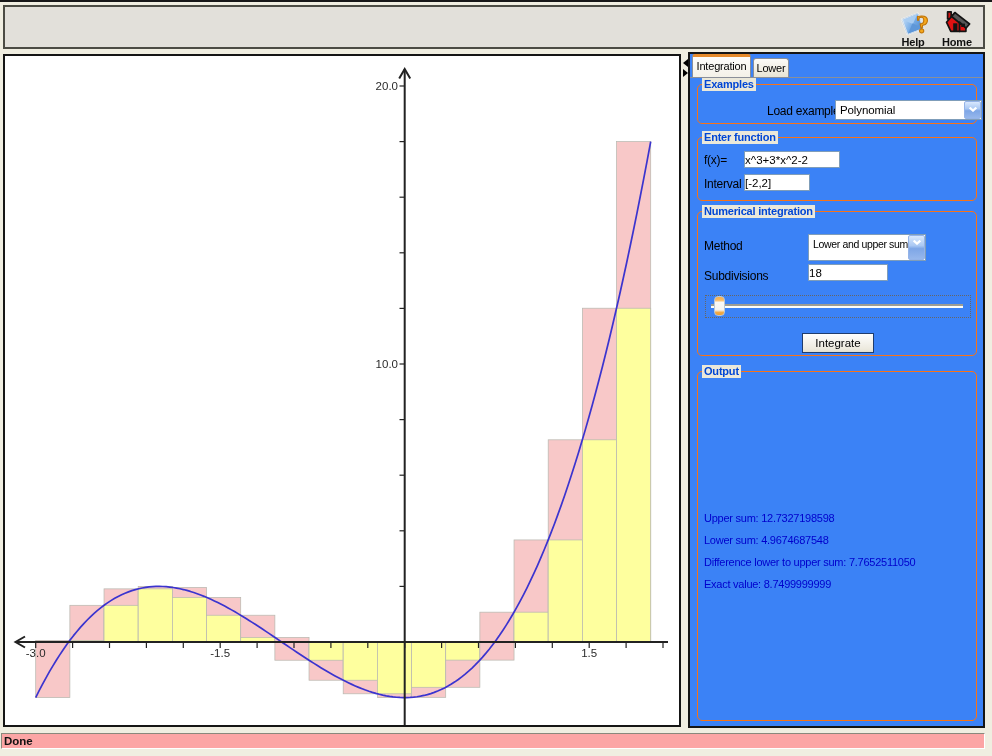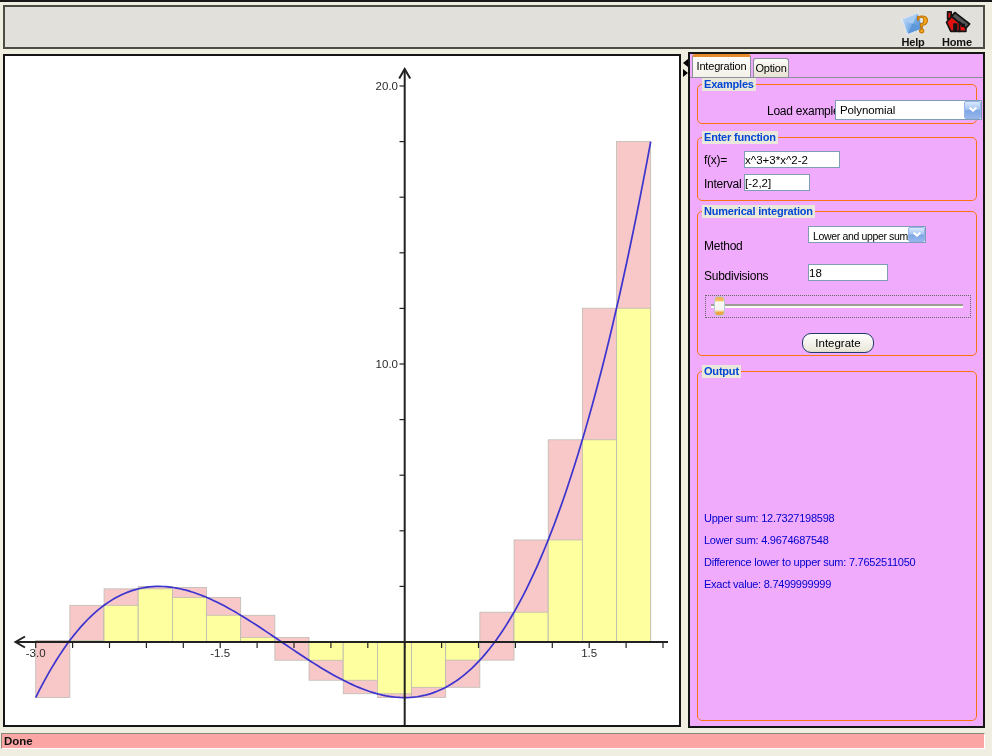--- a/index.html
+++ b/index.html
@@ -10,21 +10,21 @@
 
 #topline{left:0;top:0;width:992px;height:2px;background:#181818;}
 
 #toolbar{left:3px;top:5px;width:982px;height:44px;border:2px solid #4c4c44;background:#e2e0da;}
 .icolabel{position:absolute;font-size:11px;font-weight:bold;color:#111;letter-spacing:-0.2px;}
 
 #graph{left:3px;top:54px;width:678px;height:673px;border:2px solid #151515;background:#fff;}
 
 .tri{position:absolute;width:0;height:0;}
 
-#rpanel{left:688px;top:52px;width:297px;height:676px;border:2px solid #151515;background:#f0abfc;}
+#rpanel{left:688px;top:52px;width:297px;height:676px;border:2px solid #151515;background:#3b82f6;}
 .tab{position:absolute;border:1px solid #8a8f99;border-bottom:none;border-radius:3px 3px 0 0;
   font-size:11px;letter-spacing:-0.2px;color:#000;text-align:center;}
 #tabline{position:absolute;left:0px;top:23px;width:293px;height:1px;background:#8a8f99;}
 .group{position:absolute;border:1px solid #f97316;border-radius:5px;}
 .gtitle{position:absolute;top:-7px;left:4px;background:#eae8da;padding:0 2px;
   color:#0046d5;font-weight:bold;font-size:11px;line-height:13px;letter-spacing:-0.2px;white-space:nowrap;}
 .lbl{position:absolute;font-size:12px;color:#000;letter-spacing:-0.25px;white-space:nowrap;}
 .field{position:absolute;background:#fff;border:1px solid #7f9db9;font-size:11.5px;
   color:#000;padding:1px 0 0 0;line-height:15px;}
 .combo{position:absolute;background:#fff;border:1px solid #7f9db9;}
@@ -146,21 +146,21 @@
 <text x="589.2" y="656" text-anchor="middle" font-family="Liberation Sans, sans-serif" font-size="11.5" fill="#2b2b2b">1.5</text>
 <text x="398" y="89.0" text-anchor="end" font-family="Liberation Sans, sans-serif" font-size="11.5" fill="#2b2b2b">20.0</text>
 <text x="398" y="367.0" text-anchor="end" font-family="Liberation Sans, sans-serif" font-size="11.5" fill="#2b2b2b">10.0</text>
 </svg></div>
 
 <div class="tri" style="left:683px;top:59px;border-top:4px solid transparent;border-bottom:4px solid transparent;border-right:5px solid #000;"></div>
 <div class="tri" style="left:683px;top:69px;border-top:4px solid transparent;border-bottom:4px solid transparent;border-left:5px solid #000;"></div>
 
 <div class="abs" id="rpanel">
   <div class="tab" style="left:2px;top:0px;width:59px;height:23px;background:linear-gradient(#fdfdfb,#f3f1e8);border-top:3px solid #e68b2c;line-height:19px;z-index:3;">Integration</div>
-  <div class="tab" style="left:63px;top:4px;width:36px;height:19px;background:linear-gradient(#fcfbf7,#e8e4d4);line-height:18px;z-index:2;">Option</div>
+  <div class="tab" style="left:63px;top:4px;width:36px;height:19px;background:linear-gradient(#fcfbf7,#e8e4d4);line-height:18px;z-index:2;">Lower</div>
   <div id="tabline"></div>
 
   <div class="group" style="left:7px;top:30px;width:280px;height:40px;">
     <div class="gtitle">Examples</div>
     <div class="lbl" style="left:69px;top:19px;">Load example</div>
     <div class="combo" style="left:137px;top:15px;width:147px;height:20px;text-align:right;">
       <div class="txt">Polynomial</div>
       <div class="btn">
           <svg class="chev" viewBox="0 0 8 5">
             <path d="M0.7 0.6 L4 3.6 L7.3 0.6" fill="none" stroke="#fff" stroke-width="2.2"></path>
@@ -173,38 +173,38 @@
     <div class="gtitle">Enter function</div>
     <div class="lbl" style="left:6px;top:15px;">f(x)=</div>
     <div class="field" style="left:46px;top:13px;width:96px;height:17px;">x^3+3*x^2-2</div>
     <div class="lbl" style="left:6px;top:39px;">Interval</div>
     <div class="field" style="left:46px;top:36px;width:66px;height:17px;">[-2,2]</div>
   </div>
 
   <div class="group" style="left:7px;top:157px;width:280px;height:145px;">
     <div class="gtitle">Numerical integration</div>
     <div class="lbl" style="left:6px;top:27px;">Method</div>
-    <div class="combo" style="left:110px;top:14px;width:118px;height:17px;">
+    <div class="combo" style="left:110px;top:22px;width:118px;height:27px;">
       <div class="txt" style="font-size:10.5px;letter-spacing:-0.35px;">Lower and upper sum</div>
       <div class="btn">
           <svg class="chev" style="top:4px" viewBox="0 0 8 5">
             <path d="M0.7 0.6 L4 3.6 L7.3 0.6" fill="none" stroke="#fff" stroke-width="2.2"></path>
           </svg>
         </div>
     </div>
     <div class="lbl" style="left:6px;top:57px;">Subdivisions</div>
     <div class="field" style="left:110px;top:52px;width:80px;height:17px;">18</div>
 
     <div style="position:absolute;left:7px;top:83px;width:266px;height:23px;border:1px dotted #666;">
       <div style="position:absolute;left:5px;top:8px;width:252px;height:4px;background:#fdfdf8;border-top:2px solid #9c9c94;"></div>
       <div style="position:absolute;left:8px;top:0px;width:11px;height:20px;border-radius:4px;border:1px solid #b8c7d8;
         background:linear-gradient(to bottom,#f6af4e 0%,#f8bb66 18%,#faf9f6 30%,#f5f4ef 72%,#f2a944 86%,#ec9f38 100%);"></div>
     </div>
 
-    <div style="position:absolute;left:104px;top:121px;width:72px;height:20px;border:1px solid #1f3c6d;border-radius:9px;
+    <div style="position:absolute;left:104px;top:121px;width:72px;height:20px;border:1px solid #1f3c6d;border-radius:0;
       background:linear-gradient(#fefefe,#ece9dd 85%,#e0dccc);font-size:11.5px;text-align:center;line-height:19px;color:#000;">Integrate</div>
   </div>
 
   <div class="group" style="left:7px;top:317px;width:280px;height:350px;">
     <div class="gtitle">Output</div>
     <div class="out" style="left:6px;top:140px;">Upper sum: 12.7327198598</div>
     <div class="out" style="left:6px;top:162px;">Lower sum: 4.9674687548</div>
     <div class="out" style="left:6px;top:184px;">Difference lower to upper sum: 7.7652511050</div>
     <div class="out" style="left:6px;top:206px;">Exact value: 8.7499999999</div>
   </div>

